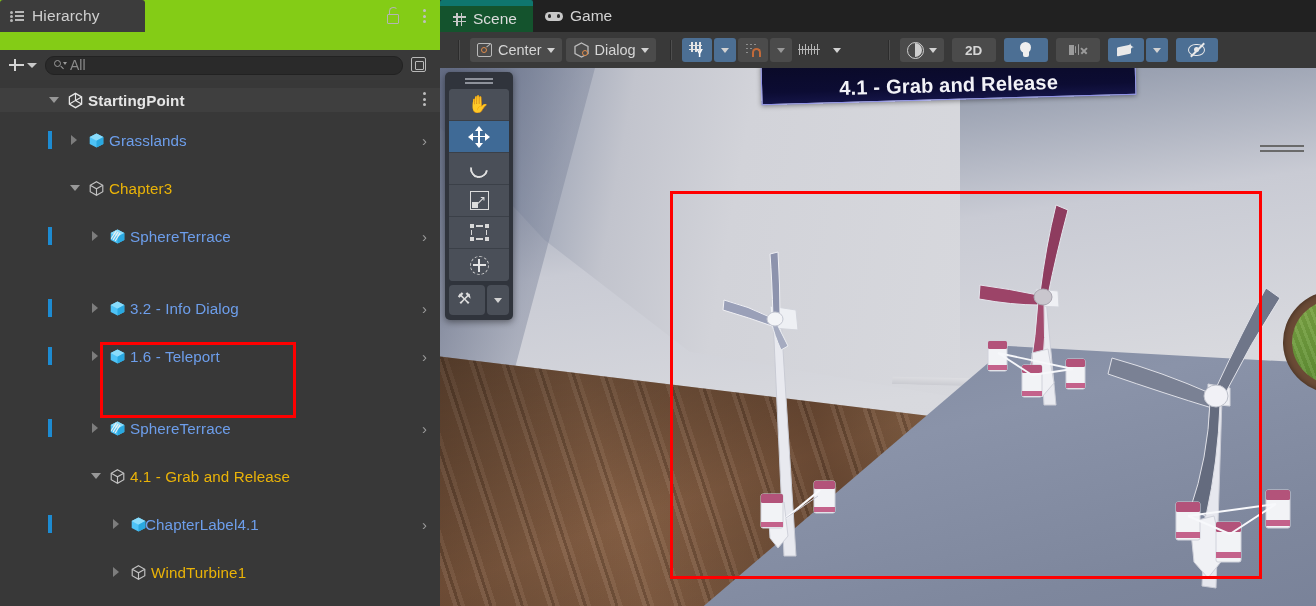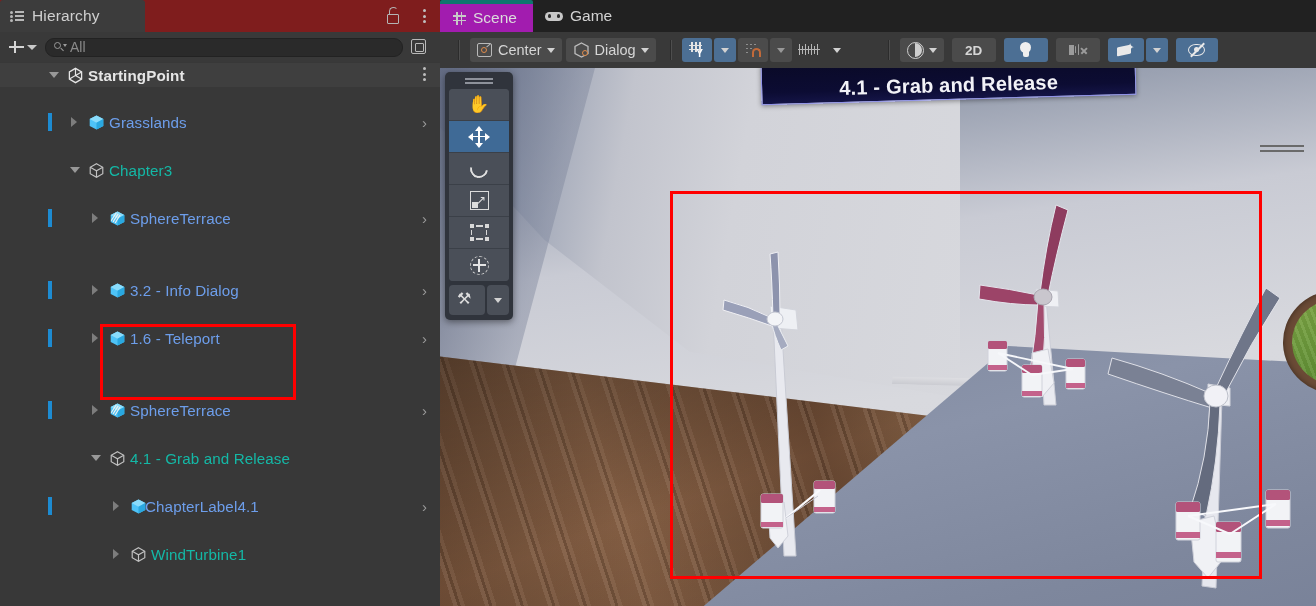--- a/index.html
+++ b/index.html
@@ -7,21 +7,21 @@
     width: 1316px; height: 606px;
     background: #383838;
     font-family: "Liberation Sans", sans-serif;
     overflow: hidden;
   }
   #app { position: relative; width: 1316px; height: 606px; display: flex; }
 
   
   .hierarchy { position: relative; width: 440px; height: 606px; background: #383838; flex: 0 0 440px; }
 
-  .h-tabbar { position: relative; height: 32px; background: #7f1d1d; }
+  .h-tabbar { position: relative; height: 50px; background: #84cc16; }
   .h-tab {
     position: absolute; left: 0; top: 0; width: 145px; height: 32px;
     background: #3c3c3c; display: flex; align-items: center; padding-left: 10px; gap: 7px;
     border-top-left-radius: 3px; border-top-right-radius: 3px;
   }
   .h-tab-label { color: #cfcfcf; font-size: 15.5px; letter-spacing: .15px; }
   .tab-ico { width: 15px; height: 14px; position: relative; flex: 0 0 15px; }
   .ico-list i { position: absolute; background: #b8b8b8; }
   .ico-list .d { width: 3px; height: 3px; left: 0; border-radius: 50%; }
   .ico-list .l { height: 1.6px; width: 9px; left: 5px; }
@@ -55,39 +55,39 @@
   
   .tree { position: relative; background: #383838; height: 544px; overflow: hidden; }
   .row { position: relative; height: 24px; display: flex; align-items: center; }
   .row.sel-bg { background: #3f3f3f; }
   .pfbar { position: absolute; left: 48px; top: 3px; width: 4px; height: 18px; background: #1d8bd1; }
   .arrow { position: absolute; width: 0; height: 0; }
   .arrow.right { border-top: 5px solid transparent; border-bottom: 5px solid transparent; border-left: 6.5px solid #7d7d7d; }
   .arrow.down { border-left: 5px solid transparent; border-right: 5px solid transparent; border-top: 6.5px solid #989898; }
   .obj-ico { position: absolute; width: 17px; height: 17px; }
   .lbl { position: absolute; font-size: 15.2px; white-space: nowrap; letter-spacing: .1px; }
-  .lbl.plain { color: #14b8a6; }
+  .lbl.plain { color: #eab308; }
   .lbl.prefab { color: #6d9eeb; }
   .lbl.root { color: #e6e6e6; font-weight: bold; }
   .chev { position: absolute; right: 13px; color: #9a9a9a; font-size: 15px; line-height: 1; }
   .row-kebab { position: absolute; right: 13px; top: 4px; width: 4px; height: 16px; }
   .row-kebab i { position: absolute; left: 0; width: 3px; height: 3px; background: #bdbdbd; border-radius: 50%; }
   .row-kebab i:nth-child(1){top:0} .row-kebab i:nth-child(2){top:5.5px} .row-kebab i:nth-child(3){top:11px}
 
   
   .cube { position: relative; width: 17px; height: 17px; }
   .cube svg { width: 17px; height: 17px; display: block; }
 
   .hl-box { position: absolute; border: 3px solid #ff0000; pointer-events: none; }
 
   
   .scenepanel { position: relative; width: 876px; height: 606px; background: #393939; flex: 0 0 876px; }
   .s-tabbar { position: relative; height: 32px; background: #212121; display: flex; align-items: stretch; }
   .s-tab { position: relative; display: flex; align-items: center; gap: 7px; padding: 0 16px 0 12px; }
-  .s-tab.active { background: #a21caf; border-top: 4px solid #0f766e; border-top-left-radius: 2px; border-top-right-radius: 2px; }
+  .s-tab.active { background: #14532d; border-top: 6px solid #0f766e; border-top-left-radius: 2px; border-top-right-radius: 2px; }
   .s-tab-label { font-size: 15.5px; color: #d2d2d2; }
   .s-tab.active .s-tab-label { color: #dcdcdc; }
   .hash-ico { position: relative; width: 14px; height: 14px; }
   .hash-ico i { position: absolute; background: #c8c8c8; }
   .hash-ico .v { width: 1.6px; height: 13px; top: 0.5px; }
   .hash-ico .v1 { left: 4px; } .hash-ico .v2 { left: 8.5px; }
   .hash-ico .h { height: 1.6px; width: 13px; left: 0.5px; }
   .hash-ico .h1 { top: 4px; } .hash-ico .h2 { top: 8.5px; }
   .game-ico { position: relative; width: 18px; height: 11px; }
   .game-ico .pad { position: absolute; left: 0; top: 1px; width: 18px; height: 9.5px; background: #c8c8c8; border-radius: 5px; }
@@ -315,21 +315,21 @@
         </span>
         <input type="text" placeholder="All" style="">
       </div>
       <div class="ext-btn">
         <span class="o o1"></span>
           <span class="o o2"></span>
       </div>
     </div>
 
     <div class="tree" id="tree">
-        <div class="row sel-bg" style="top:1px">
+        <div class="row sel-bg" style="top:8px">
           <span class="arrow down" style="left:49px;top:9px"></span>
           <span class="obj-ico" style="left:67px;top:3.5px"><span class="cube"><svg viewBox="0 0 20 20">
                 <path d="M10 1.6 17.2 5.8v8.4L10 18.4 2.8 14.2V5.8z" fill="none" stroke="#e6e6e6" stroke-width="1.5"></path>
                 <path d="M10 1.6 10 10 2.8 14.2M10 10l7.2 4.2M10 10 17.2 5.8" stroke="#e6e6e6" stroke-width="1.4" fill="none"></path>
               </svg></span></span>
           <span class="lbl root" style="left:88px">StartingPoint</span>
           <span class="row-kebab">
             <i></i>
             <i></i>
             <i></i>

